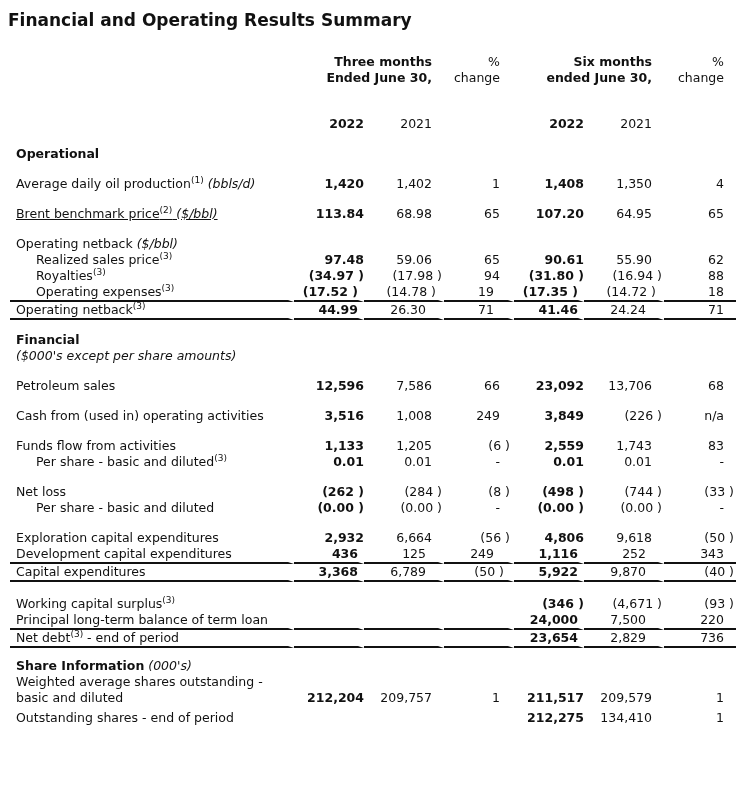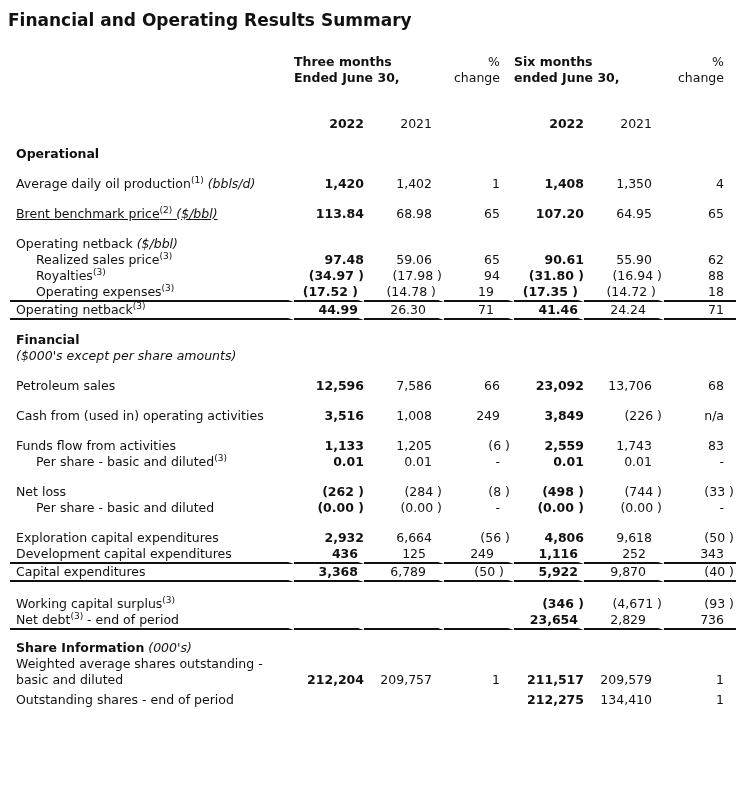--- a/index.html
+++ b/index.html
@@ -12,21 +12,21 @@
   td { padding: 0; white-space: nowrap; vertical-align: bottom; line-height: 16px; }
   col.c-label { width: 284px; }
   col.c-a { width: 70px; }
   col.c-b { width: 80px; }
   col.c-p { width: 70px; }
   col.c-d { width: 70px; }
   col.c-e { width: 80px; }
   col.c-q { width: 72px; }
   .num { text-align: right; }
   .num.bold { font-weight: bold; }
-  .hdr { font-weight: bold; text-align: left; line-height: 16px; vertical-align: top; }
+  .hdr { font-weight: bold; text-align: right; line-height: 16px; vertical-align: top; }
   .hdr-light { text-align: right; vertical-align: top; line-height: 16px; }
   .section { font-weight: bold; }
   .ital { font-style: italic; }
   sup { font-size: 9px; vertical-align: 5px; line-height: 0; }
   .ul td { border-bottom: 2px solid #111; }
 </style>
 </head>
 <body>
 
 <div class="title">Financial and Operating Results Summary</div>
@@ -262,20 +262,29 @@
       <tr>
         <td style="padding-left: 6px; margin-left: 20px;"><span>Working capital surplus</span><sup>(3)</sup></td>
         <td class="num bold" style="padding-right: 0px;"></td>
         <td class="num" style="padding-right: 12px;"></td>
         <td class="num" style="padding-right: 14px;"></td>
         <td class="num bold" style="padding-right: 0px;">(346 )</td>
         <td class="num" style="padding-right: 2px;">(4,671 )</td>
         <td class="num" style="padding-right: 2px;">(93 )</td>
       </tr>
       <tr class="ul">
+        <td style="padding-left: 6px; border-right: 6px solid rgb(255, 255, 255);"><span>Principal long-term balance of term loan</span></td>
+        <td class="num bold" style="padding-right: 0px; border-right: 6px solid rgb(255, 255, 255);"></td>
+        <td class="num" style="padding-right: 12px; border-right: 6px solid rgb(255, 255, 255);"></td>
+        <td class="num" style="padding-right: 14px; border-right: 6px solid rgb(255, 255, 255);"></td>
+        <td class="num bold" style="padding-right: 0px; border-right: 6px solid rgb(255, 255, 255);">24,000</td>
+        <td class="num" style="padding-right: 12px; border-right: 6px solid rgb(255, 255, 255);">7,500</td>
+        <td class="num" style="padding-right: 12px;">220</td>
+      </tr>
+      <tr class="ul">
         <td style="padding-left: 6px; border-right: 6px solid rgb(255, 255, 255);"><span>Net debt</span><sup>(3)</sup><span> - end of period</span></td>
         <td class="num bold" style="padding-right: 0px; border-right: 6px solid rgb(255, 255, 255);"></td>
         <td class="num" style="padding-right: 12px; border-right: 6px solid rgb(255, 255, 255);"></td>
         <td class="num" style="padding-right: 14px; border-right: 6px solid rgb(255, 255, 255);"></td>
         <td class="num bold" style="padding-right: 0px; border-right: 6px solid rgb(255, 255, 255);">23,654</td>
         <td class="num" style="padding-right: 12px; border-right: 6px solid rgb(255, 255, 255);">2,829</td>
         <td class="num" style="padding-right: 12px;">736</td>
       </tr>
       <tr style="height: 10px;">
         <td colspan="7"></td>

